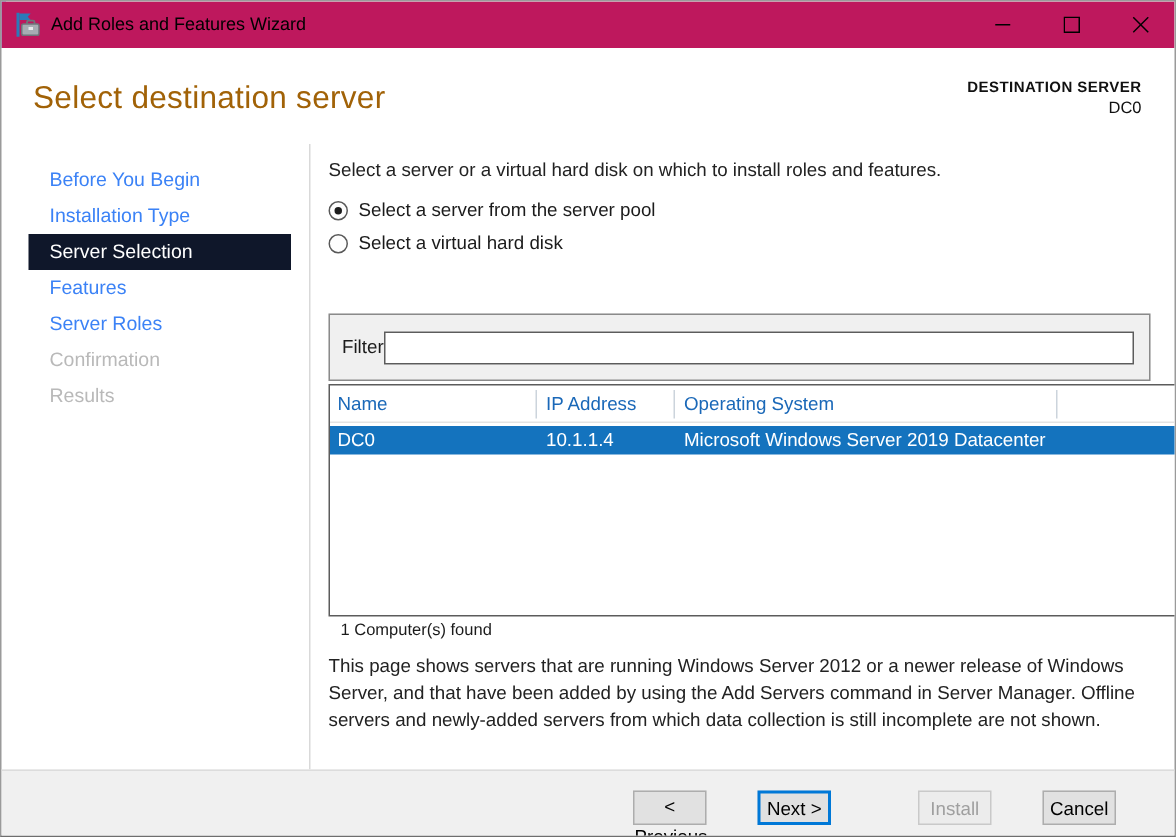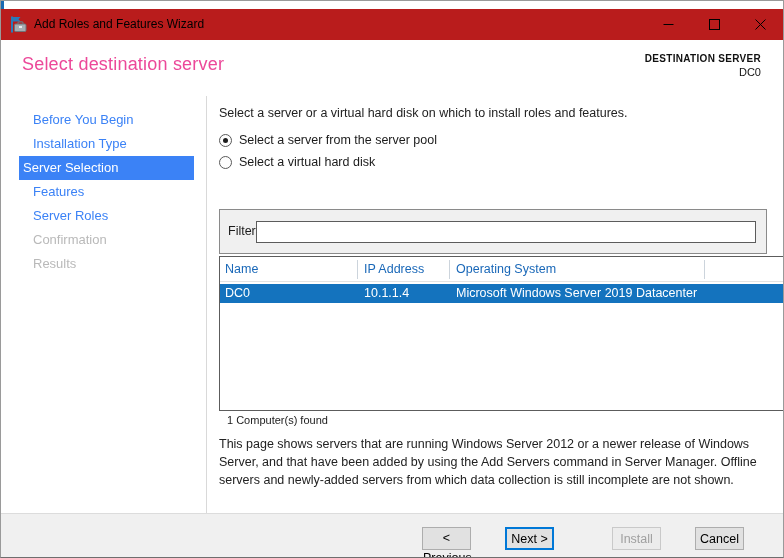--- a/index.html
+++ b/index.html
@@ -9,37 +9,37 @@
     font-family:"Liberation Sans", sans-serif;
     background:#fff;
     border:1px solid #9a9a9a;
     border-bottom-color:#6e6e6e;
     overflow:hidden;
     color:#1b1b1b;
   }
   .accent-sliver { position:absolute; left:0; top:0; width:3px; height:31px; background:#1a6ab2; }
 
   
-  .titlebar { position:absolute; left:0; top:8px; width:100%; height:31px; background:#b91c1c; }
+  .titlebar { position:absolute; left:0; top:0; width:100%; height:31px; background:#be185d; }
   .app-icon { position:absolute; left:9px; top:7px; width:17px; height:17px; }
   .window-title { position:absolute; left:33px; top:8px; font-size:12px; color:#000; white-space:nowrap; }
   .winbtn { position:absolute; top:0; width:46px; height:31px; display:flex; align-items:center; justify-content:center; cursor:default; }
   .winbtn svg { display:block; }
   .btn-min { right:92px; } .btn-max { right:46px; } .btn-close { right:0; }
 
   
-  .page-title { position:absolute; left:21px; top:53px; font-size:18px; font-weight:400; color:#ec4899; letter-spacing:0.2px; }
+  .page-title { position:absolute; left:21px; top:53px; font-size:21px; font-weight:400; color:#a16207; letter-spacing:0.2px; }
   .dest-block { position:absolute; right:22px; top:52px; text-align:right; }
   .dest-label { font-size:10px; font-weight:bold; color:#111; letter-spacing:0.3px; }
   .dest-value { font-size:11px; color:#111; margin-top:2px; }
 
   
   .sidebar { position:absolute; left:0; top:107px; width:205px; }
   .side-item { position:relative; height:24px; line-height:24px; font-size:13px; color:#3b82f6; padding-left:32px; cursor:default; }
-  .side-item.selected { background:#3b82f6; color:#fff; margin-left:18px; margin-right:12px; padding-left:4px; }
+  .side-item.selected { background:#0f172a; color:#fff; margin-left:18px; margin-right:12px; padding-left:14px; }
   .side-item.disabled { color:#b9b9b9; }
   .v-divider { position:absolute; left:205px; top:95px; width:1px; height:417px; background:#d9d9d9; }
   .intro-text { position:absolute; left:218px; top:105px; width:550px; font-size:12.5px; color:#222; }
 
   .radio-row { position:absolute; left:218px; display:flex; align-items:center; }
   .radio-row.r1 { top:132px; } .radio-row.r2 { top:154px; }
   .radio-circle { width:13px; height:13px; border:1px solid #595959; border-radius:50%; background:#fdfdfd; display:flex; align-items:center; justify-content:center; }
   .radio-circle .dot { width:5px; height:5px; border-radius:50%; background:#1c1c1c; }
   .radio-label { margin-left:7px; font-size:12.5px; color:#1b1b1b; }
 

